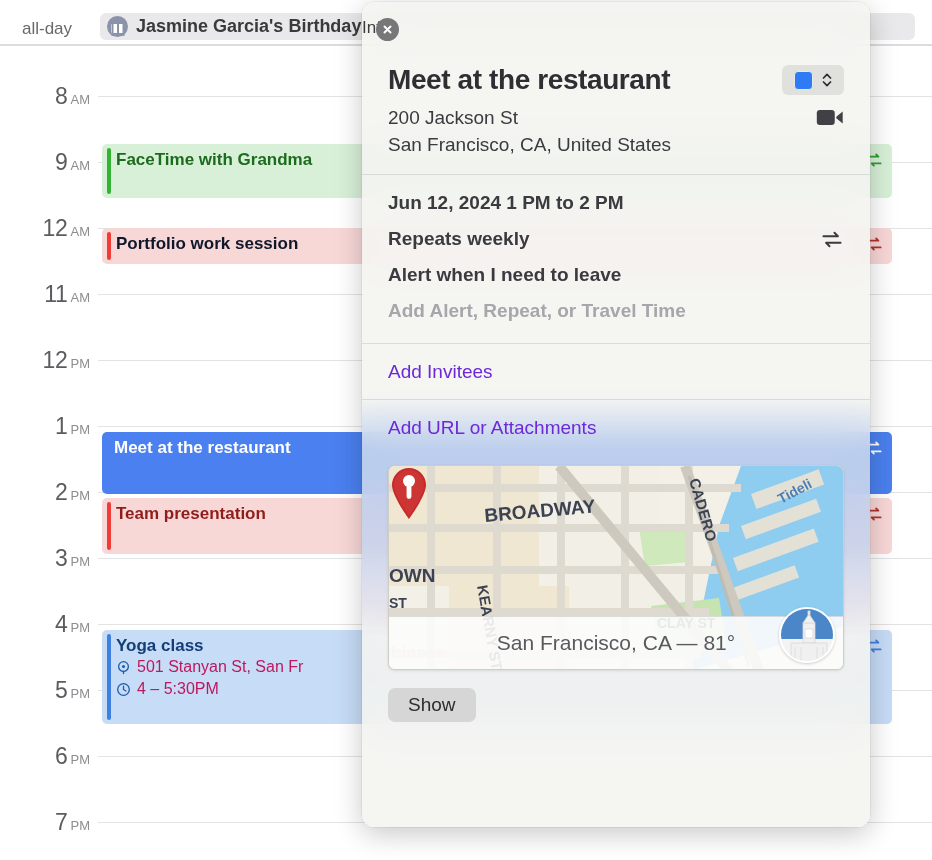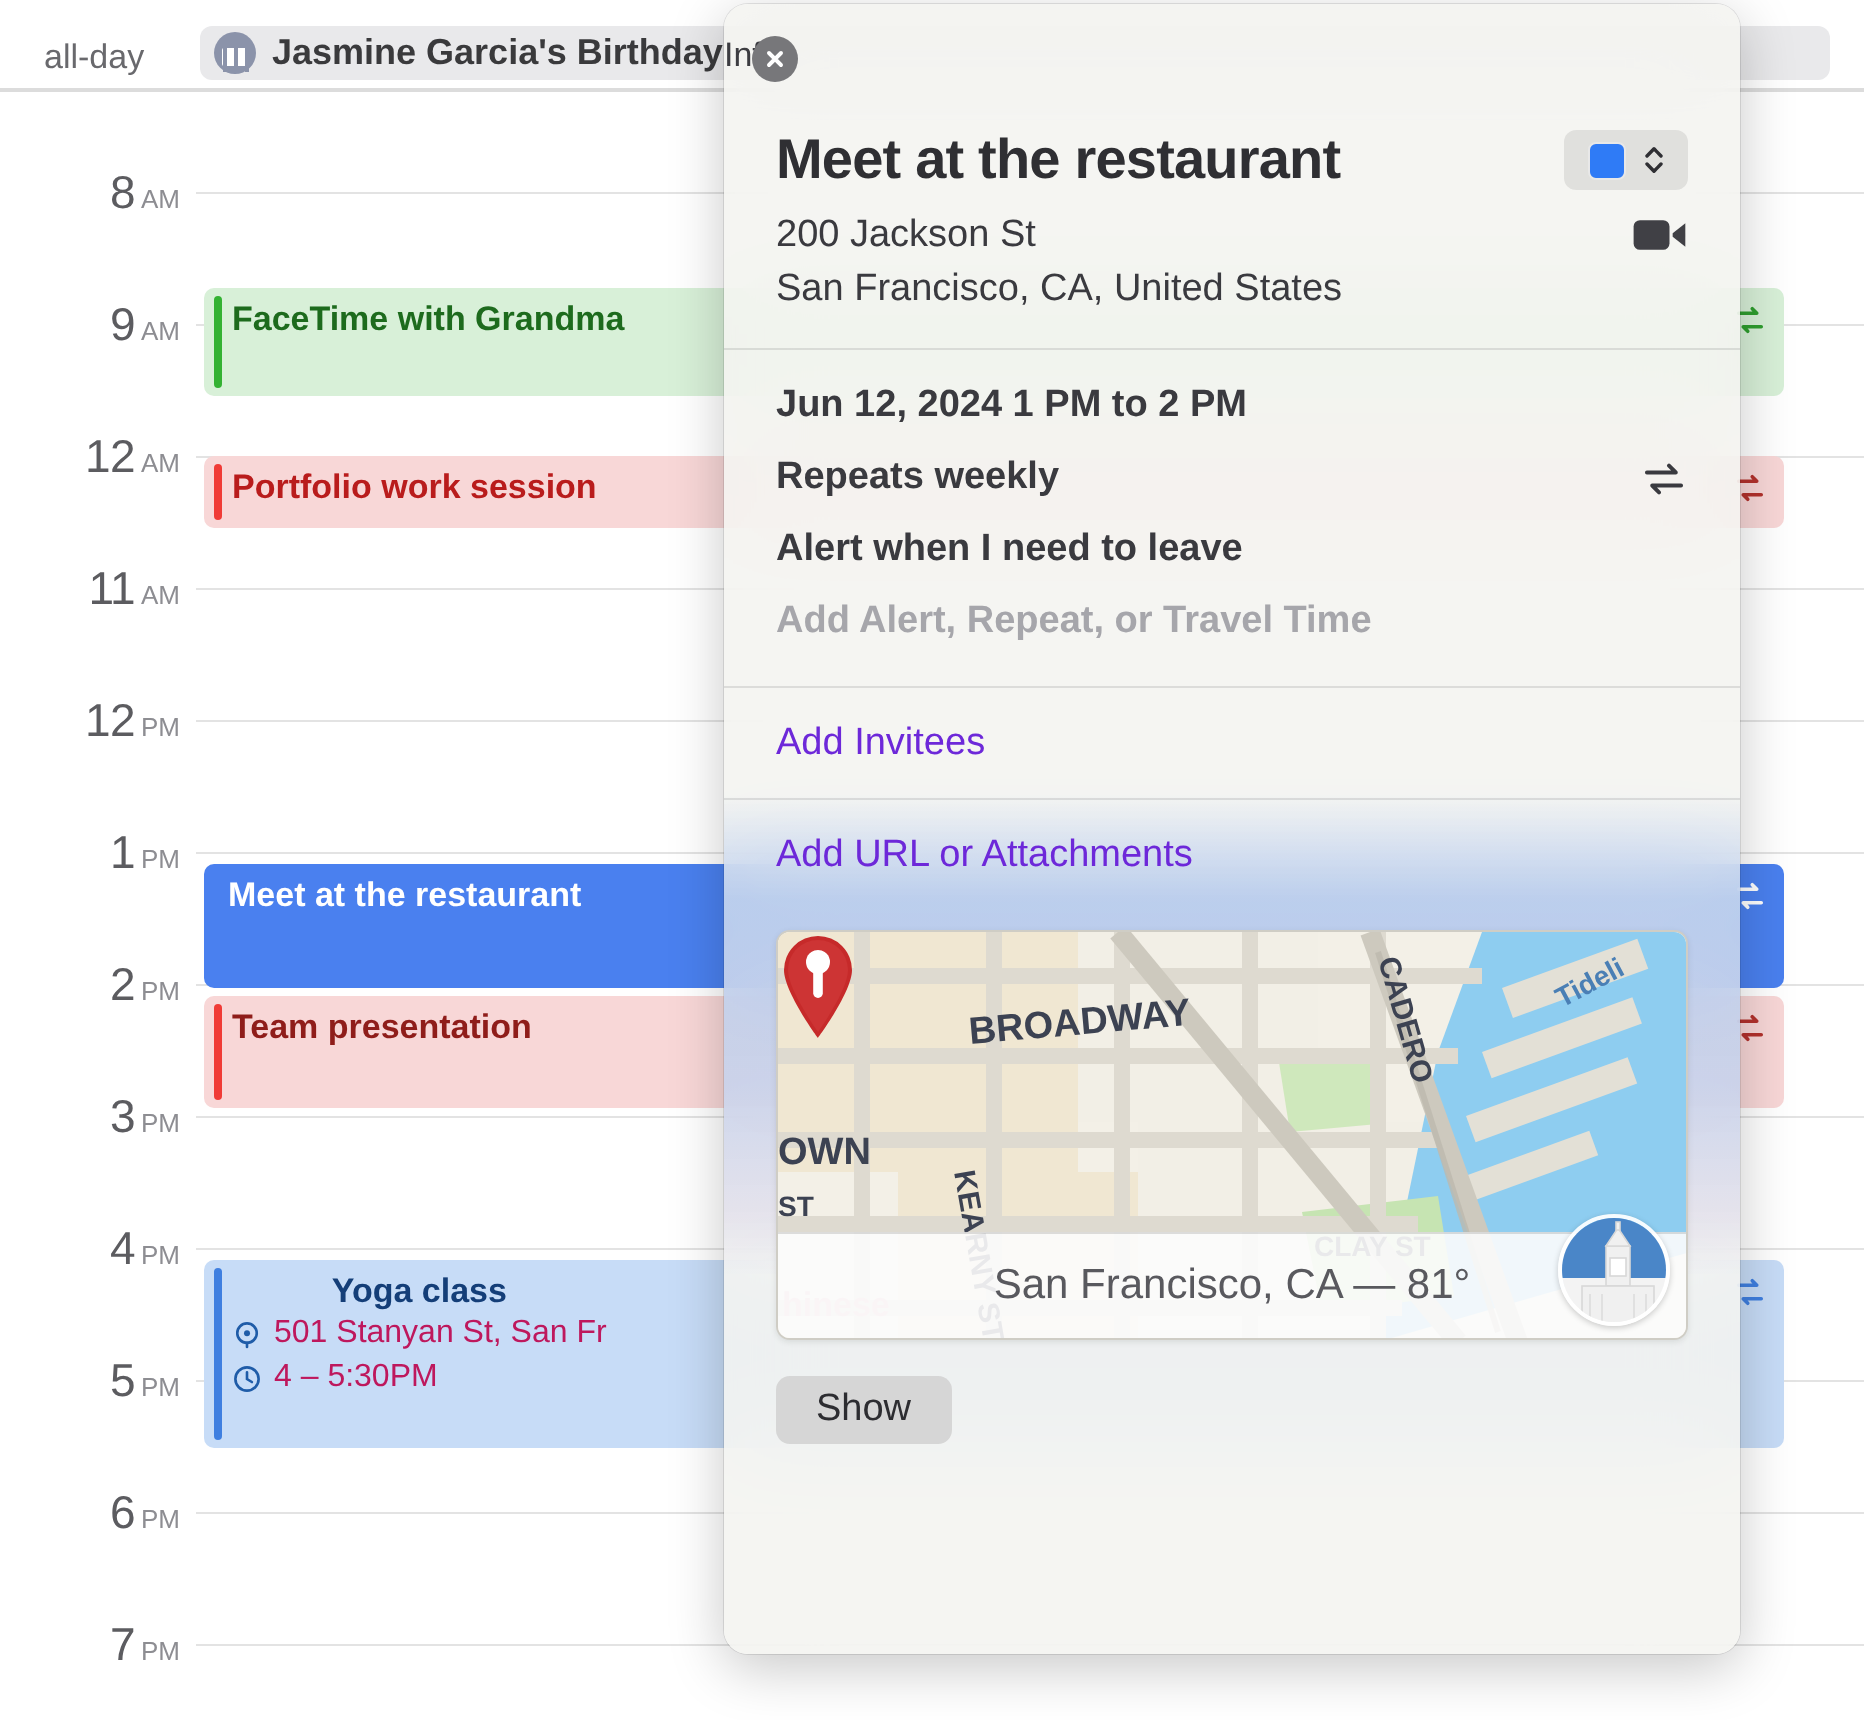--- a/index.html
+++ b/index.html
@@ -66,33 +66,33 @@
   .hour-num { font-size: 23px; font-weight: 400; letter-spacing: -0.3px; }
   .hour-ampm { font-size: 13px; font-weight: 500; color: #8d8d92; margin-left: 3px; }
 
   .event {
     position: absolute; left: 102px; width: 790px;
     border-radius: 5px; overflow: hidden;
     display: flex; align-items: flex-start;
   }
   .event-bar { position: absolute; left: 5px; top: 4px; bottom: 4px; width: 4px; border-radius: 2px; }
   .event-body { padding: 6px 0 0 14px; }
-  .event-title { font-size: 17px; font-weight: 700; line-height: 20px; white-space: nowrap; text-align: center; }
+  .event-title { font-size: 17px; font-weight: 700; line-height: 20px; white-space: nowrap; }
   .event-sub { font-size: 16px; font-weight: 500; line-height: 22px; display: flex; align-items: center; gap: 6px; white-space: nowrap; }
   .repeat-badge {
     position: absolute; right: 8px; top: 7px;
     width: 18px; height: 18px;
   }
 
   .ev-facetime { background: #d8f0d8; }
   .ev-facetime .event-bar { background: #34b233; }
   .ev-facetime .event-title { color: #1d6b1d; }
   .ev-portfolio { background: #f8d7d7; }
   .ev-portfolio .event-bar { background: #f03b36; }
-  .ev-portfolio .event-title { color: #b91c1c; }
+  .ev-portfolio .event-title { color: #0f172a; }
   .ev-meet { background: #4a80ef; }
   .ev-meet .event-title { color: #ffffff; }
   .ev-team { background: #f8d7d7; }
   .ev-team .event-bar { background: #f03b36; }
   .ev-team .event-title { color: #8f1d1a; }
   .ev-yoga { background: #c7dcf7; }
   .ev-yoga .event-bar { background: #3f7fe0; }
   .ev-yoga .event-title { color: #143e78; }
   .ev-yoga .event-sub { color: #be185d; }
 

